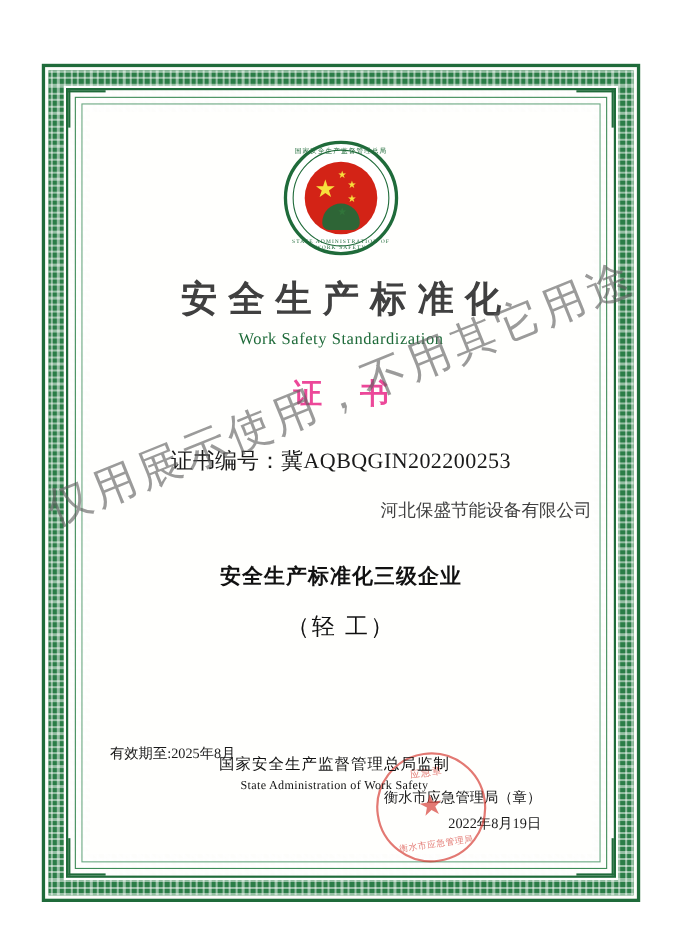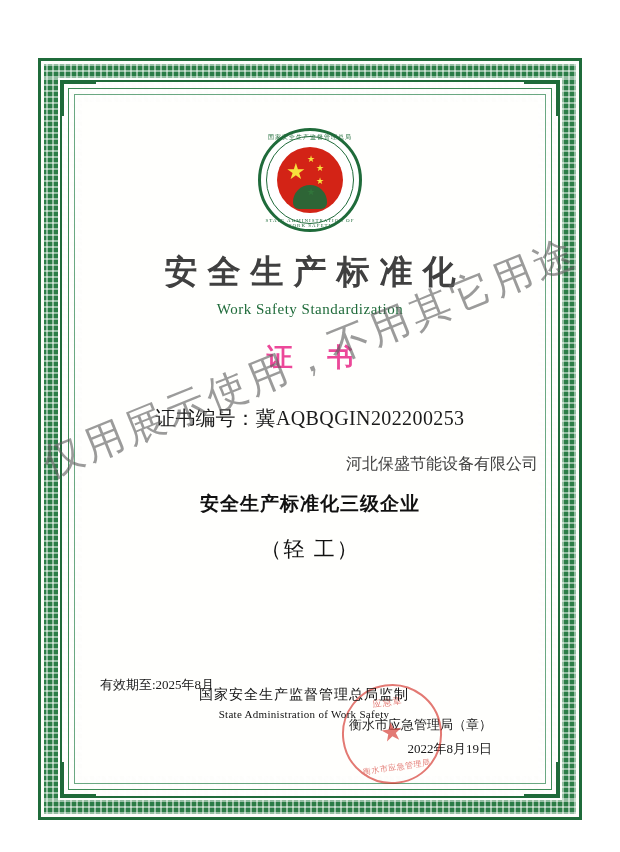--- a/index.html
+++ b/index.html
@@ -203,21 +203,21 @@
   }
   .field-cert-no .val { letter-spacing: .4px; }
 
   .field-company {
     margin-top: 22px;
     font-size: 16px;
     color: #404040;
     text-align: right;
   }
   .field-grade {
-    margin-top: 16px;
+    margin-top: 36px;
     font-size: 19px;
     font-weight: bold;
     color: #111111;
     letter-spacing: 1px;
   }
   .field-industry {
     margin-top: 18px;
     font-size: 21px;
     color: #111111;
     letter-spacing: 2px;

